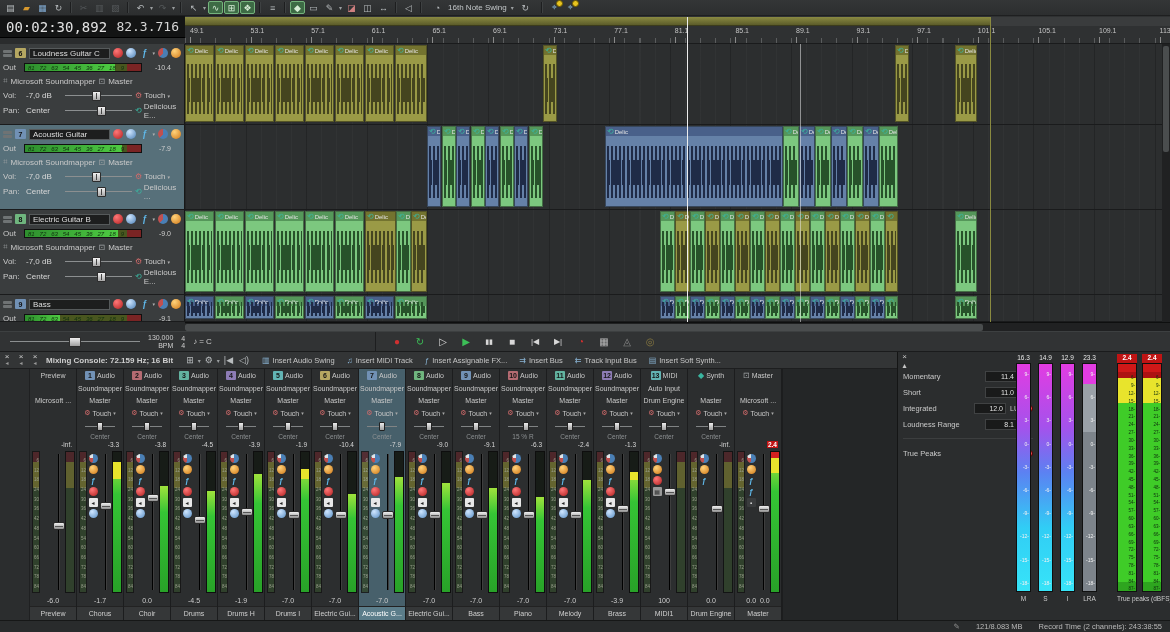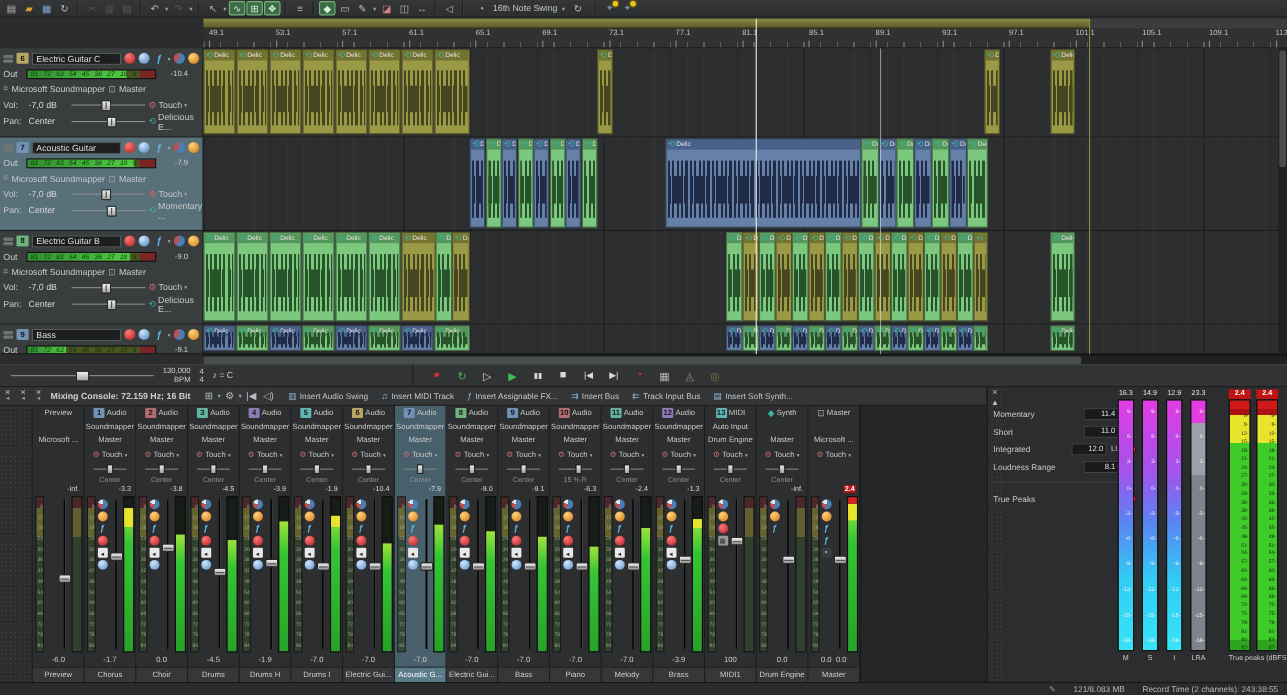--- a/index.html
+++ b/index.html
@@ -198,20 +198,24 @@
         <span>16th Note Swing</span>
         <span class="tbcaret">▾</span>
         <span class="tbi">↻</span>
       </span>
       <span class="tbsep"></span>
       <span class="tbi badge" style="color: rgb(138, 180, 212);">⌖</span>
       <span class="tbi badge" style="color: rgb(138, 180, 212);">⌖</span>
     </div>
 
   <div id="timerow">
+    <div id="timebox">
+      <span class="tmain">00:02:30,892</span>
+      <span class="tbeats">82.3.716</span>
+    </div>
     <div id="ruler">
       <div id="rulerband"></div>
       <div id="rulerband2"></div>
       <div id="rulerminor"></div>
     <span class="rtick" style="left: 5px;">49.1</span>
         <i class="rtickmark" style="left: 5px;"></i>
         <span class="rtick" style="left: 65.6px;">53.1</span>
         <i class="rtickmark" style="left: 65.6px;"></i>
         <span class="rtick" style="left: 126.2px;">57.1</span>
         <i class="rtickmark" style="left: 126.2px;"></i>
@@ -248,21 +252,21 @@
 
   <div id="tracks">
       <div class="track" style="height: 81px;">
         <div class="thead">
           <div class="trow">
             <span class="drag">
               <i></i>
               <i></i>
             </span>
             <span class="tnum" style="background: rgb(181, 167, 98);">6</span>
-            <span class="tname">Electric Guitar C</span>
+            <span class="tname">Loudness Guitar C</span>
             <span class="hico rec"></span>
             <span class="hico mut"></span>
             <span class="hico fx">ƒ</span>
             <span class="hcaret">▾</span>
             <span class="hico wet"></span>
             <span class="hico gain"></span>
           </div>
           <div class="trow">
             <span class="outlbl">Out</span>
             <span class="outmeter">
@@ -459,21 +463,21 @@
           </div>
           <div class="trow" style="height: 15px;">
             <span class="vlab">Pan:</span>
             <span class="vval">Center</span>
             <span class="hslider">
               <i class="ln"></i>
               <i class="hd" style="left: 48%;"></i>
             </span>
             <span class="vmode">
               <span class="teal">⟲</span>
-              <span>Momentary ...</span>
+              <span>Delicious ...</span>
             </span>
           </div>
         </div>
         <div class="lane">
           <div class="clip" style="left: 242px; width: 14px; background: rgb(101, 129, 168); --hc: #49608a; --wc: #1f2b47;">
             <div class="chd">
               <span class="teal">⟲</span>
               <span>Delic</span>
             </div>
             <div class="cwv"></div>

